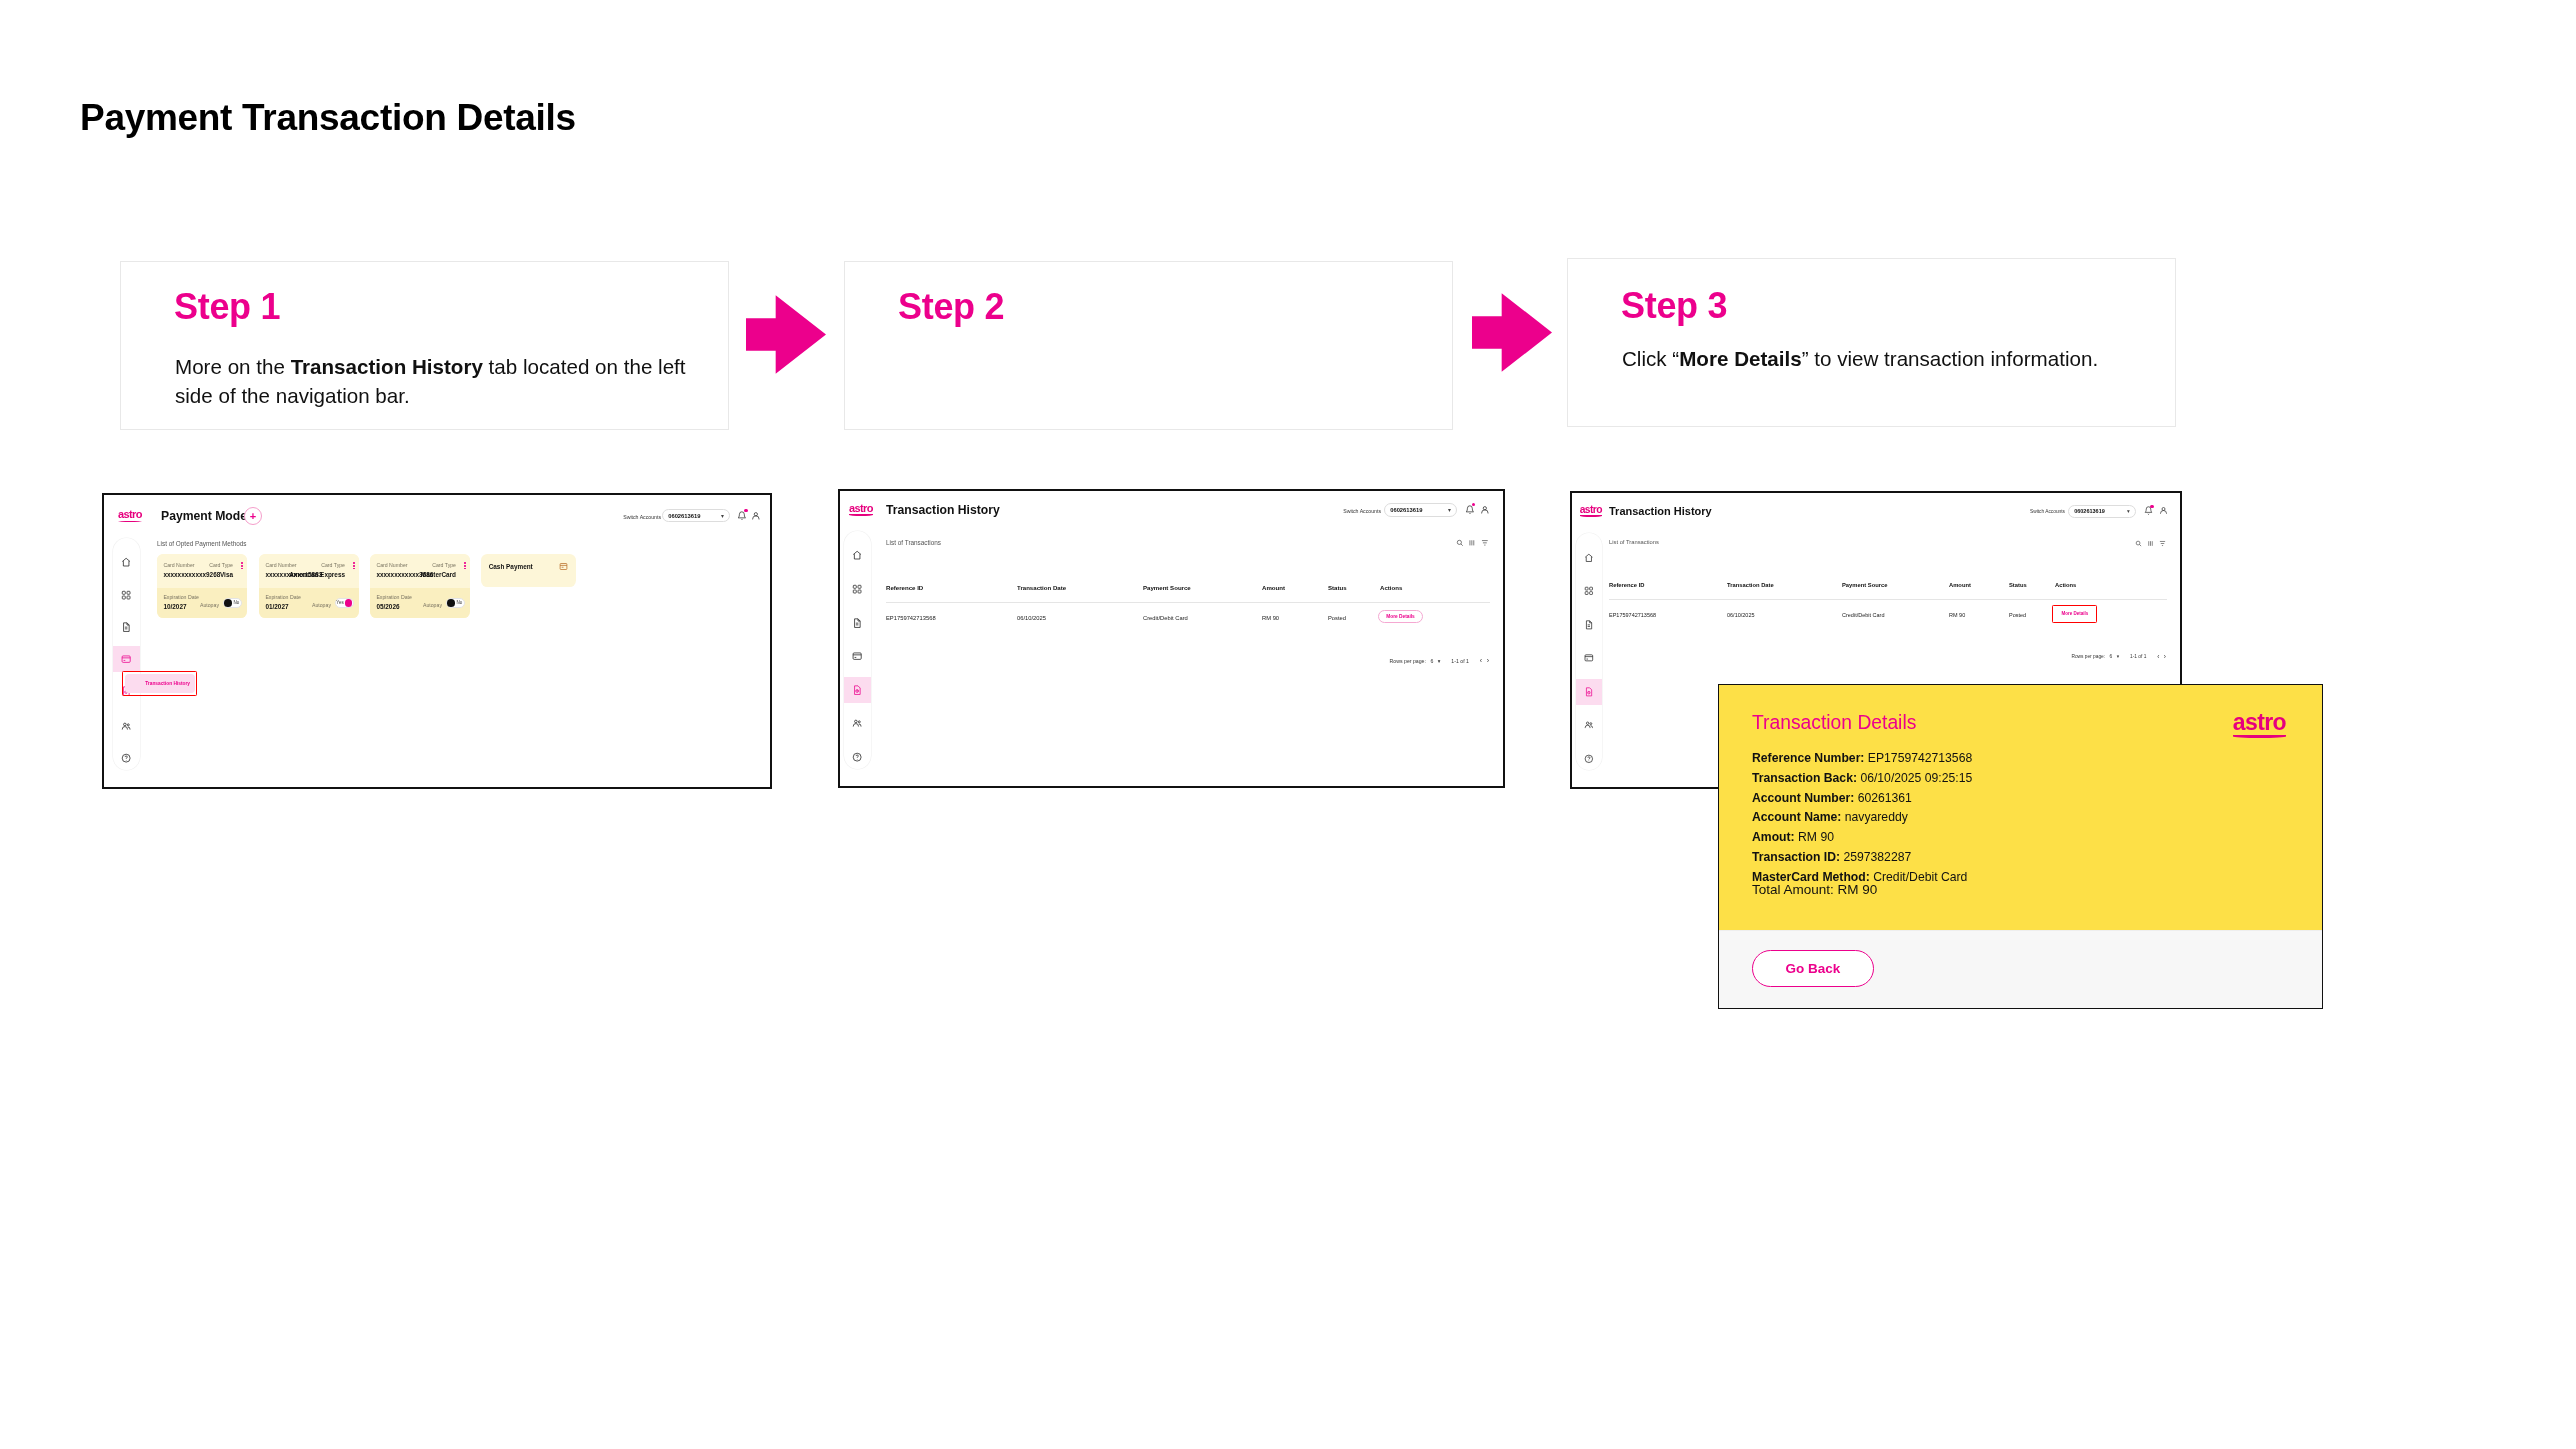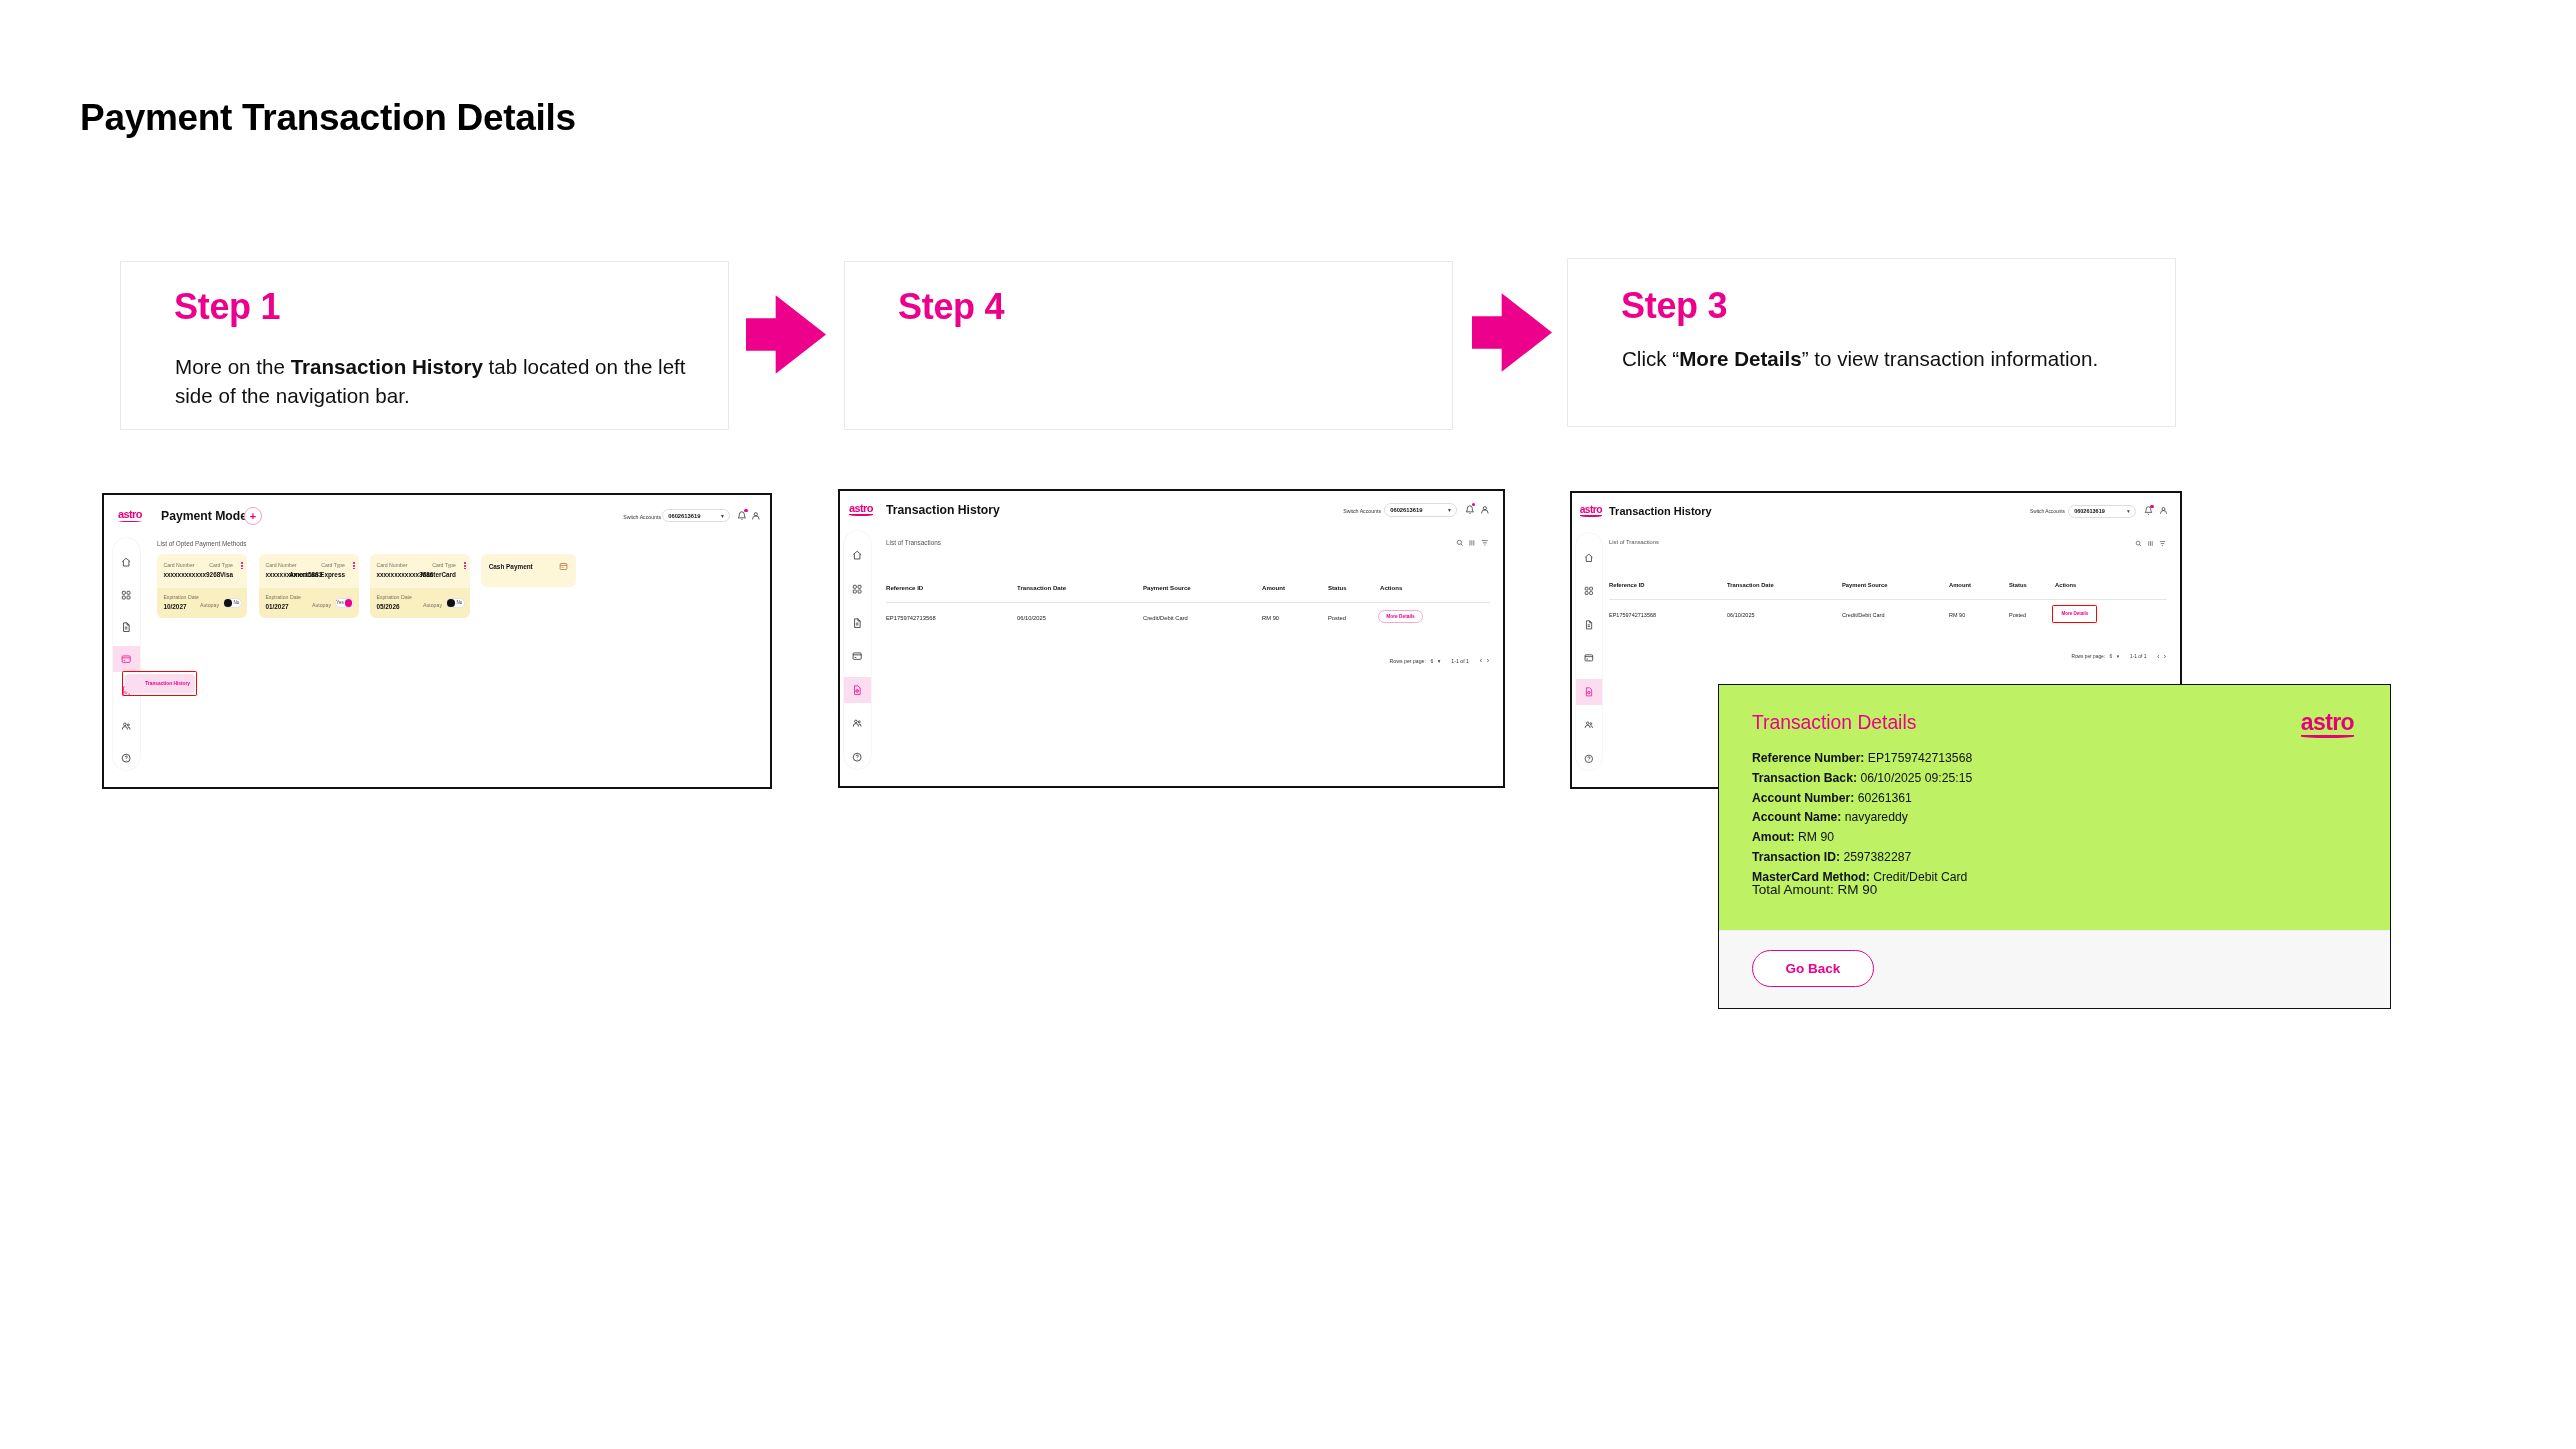--- a/index.html
+++ b/index.html
@@ -154,22 +154,22 @@
     position:absolute;border:0.9px solid #F5A8D2;border-radius:643px;
     color:#EC008C;display:flex;align-items:center;justify-content:center;
     background:#fff;box-sizing:border-box;font-weight:600;
   }
   .more-details.plain{border:none;background:transparent;}
   .pager{position:absolute;color:#333;display:flex;align-items:center;gap:4.5px;}
   .tool-icons{position:absolute;display:flex;align-items:center;gap:5.2px;color:#333;}
 
   
   #details-panel{
-    position:absolute;left:1718px;top:684px;width:673px;height:325px;
-    background:#bef264;border:1.9px solid #111;box-sizing:border-box;
+    position:absolute;left:1718px;top:684px;width:605px;height:325px;
+    background:#fde047;border:1.9px solid #111;box-sizing:border-box;
   }
   #details-panel .dp-title{
     position:absolute;left:33px;top:27px;
     font-size:19.3px;color:#EC008C;font-weight:500;
   }
   #details-panel .dp-logo{
     position:absolute;right:36px;top:26px;
     font-size:23px;font-weight:bold;color:#E6007E;letter-spacing:-0.6px;line-height:1;
   }
   #details-panel .dp-logo .swoosh{
@@ -198,21 +198,21 @@
 <body>
 
 <div class="page-title">Payment Transaction Details</div>
 
 <div class="step-card" id="step-card-1">
   <div class="step-title">Step 1</div>
   <div class="step-body"><span>More on the </span><b>Transaction History</b><span> tab located on the left side of the navigation bar.</span></div>
 </div>
 
 <div class="step-card" id="step-card-2">
-  <div class="step-title">Step 4</div>
+  <div class="step-title">Step 2</div>
 </div>
 
 <div class="step-card" id="step-card-3">
   <div class="step-title">Step 3</div>
   <div class="step-body"><span>Click “</span><b>More Details</b><span>” to view transaction information.</span></div>
 </div>
 
 <div class="arrow" id="arrow-1">
   <svg viewBox="0 0 124 122">
       <polygon points="0,36 46,36 46,0 124,61 46,122 46,86 0,86" fill="#EC008C"></polygon>

